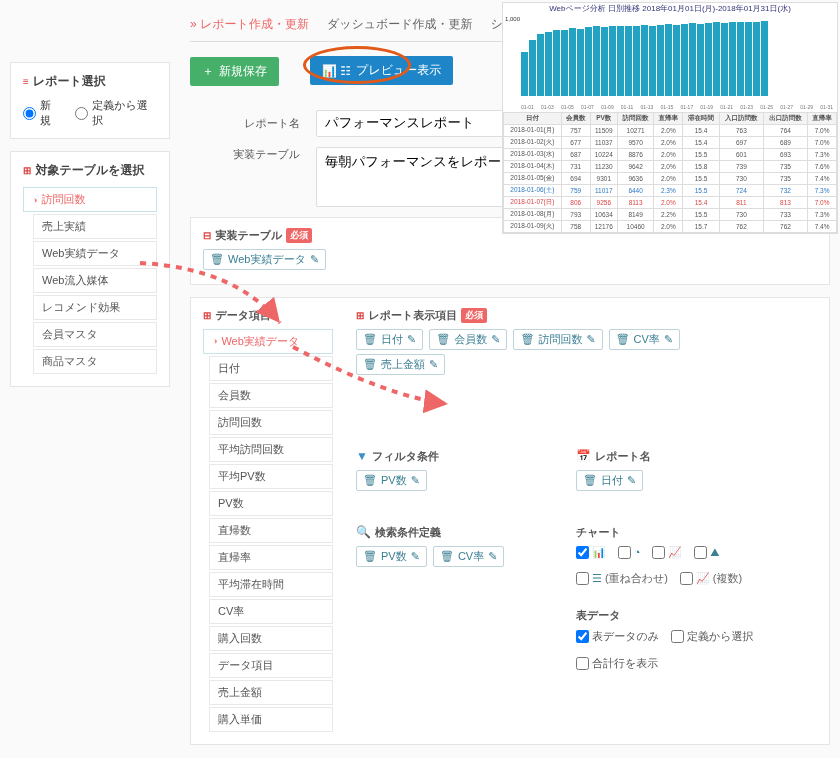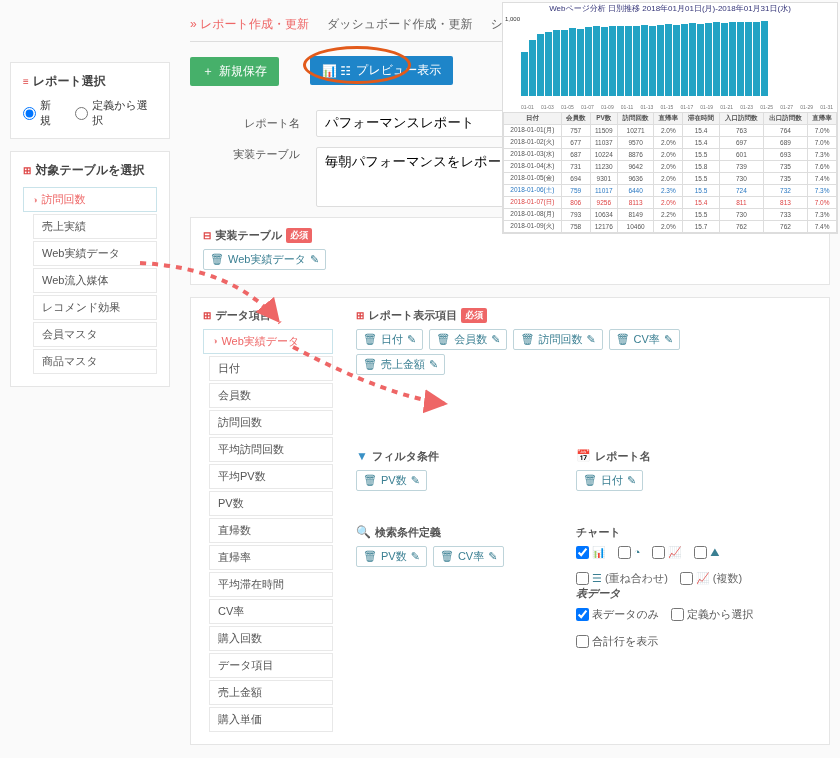--- a/index.html
+++ b/index.html
@@ -236,21 +236,21 @@
                   <input type="checkbox" style="">
                   <span>☰</span>
                   <span style="color:#666">(重ね合わせ)</span>
                 </label>
               <label>
                   <input type="checkbox" style="">
                   <span>📈</span>
                   <span style="color:#666">(複数)</span>
                 </label>
             </div>
-            <div class="section-hdr" style="font-style:italic;">
+            <div class="section-hdr" style="margin-top:22px;">
                 <span>表データ</span>
               </div>
             <div class="chk-row">
               <label>
                   <input type="checkbox" checked="" style="">
                   <span style="color:#555">表データのみ</span>
                 </label>
               <label>
                   <input type="checkbox" style="">
                   <span style="color:#555">定義から選択</span>

